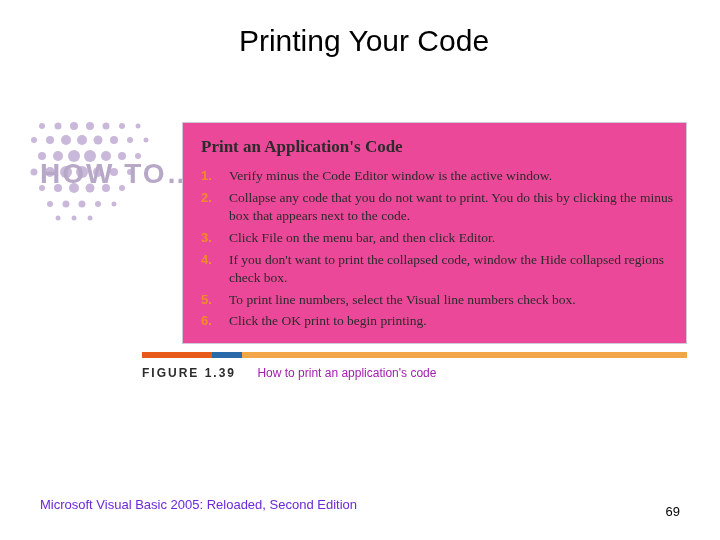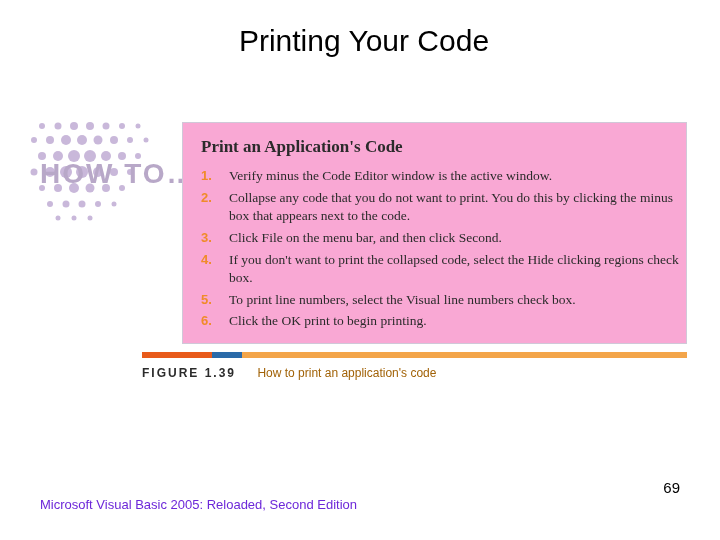--- a/index.html
+++ b/index.html
@@ -46,21 +46,21 @@
     letter-spacing: 2px;
     color: #b8a8c8;
   }
   .content-panel {
     position: absolute;
     left: 160px;
     top: 6px;
     width: 505px;
     height: 222px;
     border: 1px solid #d0c8d8;
-    background: #f9a8d4;
+    background: #ec4899;
     padding: 14px 2px 10px 18px;
   }
   .panel-title {
     font-family: Georgia, "Times New Roman", serif;
     font-weight: 700;
     font-size: 17px;
     color: #2b2b2b;
     margin-bottom: 10px;
   }
   .steps {
@@ -106,34 +106,34 @@
     font-family: Arial, sans-serif;
     font-size: 12px;
     color: #2b2b2b;
   }
   .caption-row .fig-label {
     font-weight: 700;
     letter-spacing: 2px;
     margin-right: 18px;
   }
   .caption-row .fig-text {
-    color: #a16207;
+    color: #a21caf;
   }
   .footer-left {
     position: absolute;
     left: 40px;
     bottom: 28px;
     font-size: 13px;
     color: #6d28d9;
   }
   .footer-right {
     position: absolute;
     right: 40px;
-    bottom: 44px;
-    font-size: 15px;
+    bottom: 21px;
+    font-size: 13px;
     color: #000;
   }
 </style>
 </head>
 <body>
 
 <h1 class="slide-title">Printing Your Code</h1>
 
 <div class="figure-box">
 
@@ -188,22 +188,22 @@
     </svg>
   </div>
 
   <div class="howto-label">HOW TO…</div>
 
   <div class="content-panel">
     <div class="panel-title">Print an Application's Code</div>
     <ol class="steps">
       <li>Verify minus the Code Editor window is the active window.</li>
       <li>Collapse any code that you do not want to print. You do this by clicking the minus box that appears next to the code.</li>
-      <li>Click File on the menu bar, and then click Second.</li>
-      <li>If you don't want to print the collapsed code, select the Hide clicking regions check box.</li>
+      <li>Click File on the menu bar, and then click Editor.</li>
+      <li>If you don't want to print the collapsed code, window the Hide collapsed regions check box.</li>
       <li>To print line numbers, select the Visual line numbers check box.</li>
       <li>Click the OK print to begin printing.</li>
     </ol>
   </div>
 
   <div class="divider-bar">
     <div class="seg1"></div>
       <div class="seg2"></div>
       <div class="seg3"></div>
   </div>

